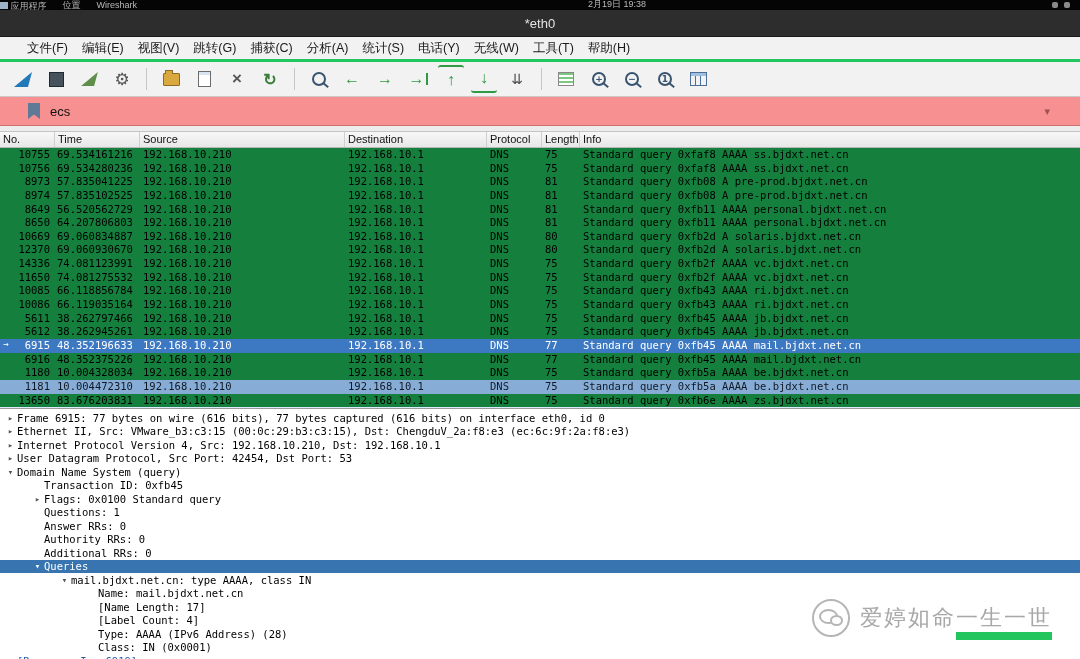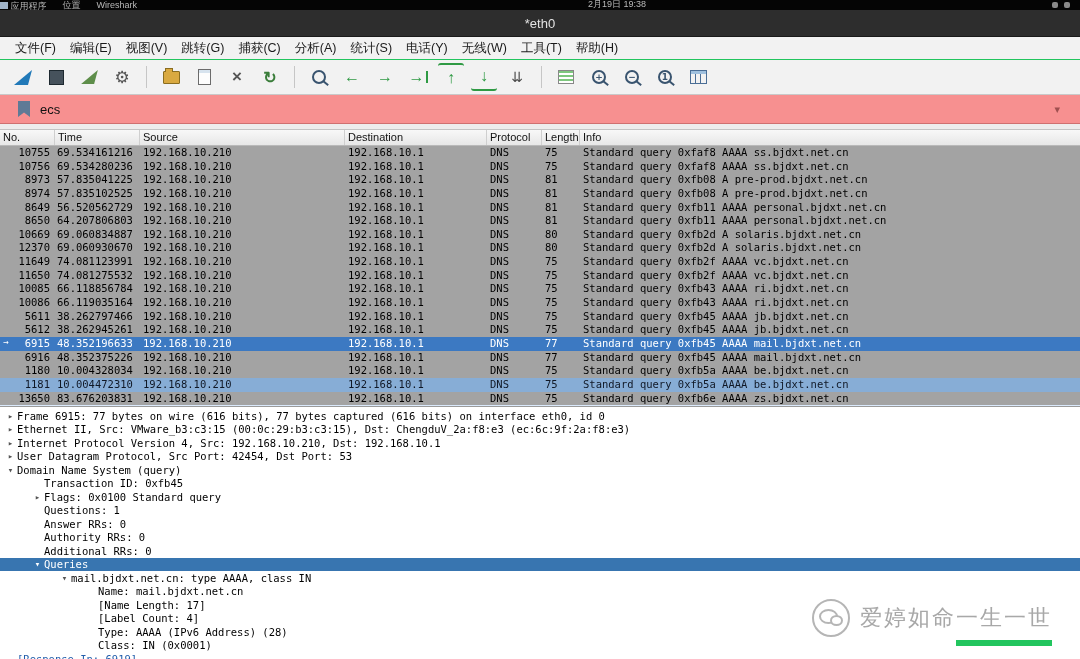--- a/index.html
+++ b/index.html
@@ -14,22 +14,22 @@
   .top-strip .clock{position:absolute;left:588px;top:-1px;}
   .top-strip .lefties{display:flex;gap:16px;}
   .top-strip .ticon{width:8px;height:7px;background:#9fb3c8;display:inline-block;margin-top:2px;}
   .top-strip .righties{position:absolute;right:10px;top:0;display:flex;gap:6px;}
   .top-strip .dot{width:6px;height:6px;background:#8a8a8a;border-radius:2px;margin-top:2px;}
   
   .title-bar{height:26px;background:#2d2d2d;border-bottom:1px solid #1a1a1a;
     display:flex;align-items:center;justify-content:center;}
   .title-bar span{color:#e3e3e3;font-size:13px;}
   
-  .menu-bar{height:22px;background:#f2f2f2;border-bottom:1px solid #22c55e;
-    display:flex;align-items:center;padding:0 8px;}
+  .menu-bar{height:22px;background:#f2f2f2;border-bottom:3px solid #22c55e;
+    display:flex;align-items:center;padding:0 20px;}
   .menu-item{font-size:12.5px;color:#1a1a1a;padding:2px 7px;cursor:default;white-space:nowrap;}
   
   .toolbar{height:34px;background:#f2f2f2;border-bottom:1px solid #c9c9c9;
     display:flex;align-items:center;padding:0 10px;gap:7px;}
   .tbtn{width:26px;height:26px;display:flex;align-items:center;justify-content:center;border-radius:3px;}
   .tsep{width:1px;height:22px;background:#c6c6c6;margin:0 4px;}
   .i-start{width:0;height:0;border-left:14px solid transparent;border-bottom:15px solid #2179b8;transform:skewX(-15deg);}
   .i-stop{width:13px;height:13px;background:#46525c;border:1px solid #1e2930;}
   .i-restart{width:0;height:0;border-left:13px solid transparent;border-bottom:14px solid #5e8e4a;transform:skewX(-15deg);}
   .i-gear::before{content:"\2699";font-size:17px;color:#555;}
@@ -49,42 +49,42 @@
   .i-goto::after{content:"";display:inline-block;width:2px;height:12px;background:#2f9a44;margin-left:1px;vertical-align:middle;}
   .i-first{border-top:2px solid #2f9a44;padding-top:0px;}
   .i-last{border-bottom:2px solid #2f9a44;}
   .i-autoscroll::before{content:"\21CA";font-size:14px;color:#4a4a4a;}
   .i-colorize{width:14px;height:12px;border:1px solid #888;background:repeating-linear-gradient(180deg,#7ec77e 0 2px,#fff 2px 4px);}
   .i-cols{width:15px;height:12px;border:1px solid #4a6e96;
     background:linear-gradient(180deg,#9fc0de 0 3px,transparent 3px),
                linear-gradient(90deg,transparent 0 4px,#4a6e96 4px 5px,transparent 5px 9px,#4a6e96 9px 10px,transparent 10px);}
   
   .filter-bar{height:28px;background:#f79090;border-bottom:1px solid #cf7070;
-    display:flex;align-items:center;padding:0 14px;position:relative;}
+    display:flex;align-items:center;padding:0 24px;position:relative;}
   .bookmark{width:12px;height:16px;background:#5f7a96;margin:0 8px 0 4px;
     clip-path:polygon(0 0,100% 0,100% 100%,50% 72%,0 100%);}
   .filter-input{flex:1;background:transparent;border:none;outline:none;
     font-size:13px;color:#111;font-family:"Liberation Sans",sans-serif;}
   .filter-caret{color:#a05050;font-size:11px;margin-right:6px;}
   .gap-strip{height:5px;background:#ededed;border-bottom:1px solid #c4c4c4;}
   
   .packet-area{background:#fff;}
   .phead{height:15px;background:linear-gradient(#f8f8f8,#e7e7e7);border-bottom:1px solid #b9b9b9;
     display:flex;font-size:11px;color:#111;line-height:15px;}
   .hcell{border-right:1px solid #cfcfcf;padding-left:3px;box-sizing:border-box;white-space:nowrap;overflow:hidden;}
   .h-no{width:55px;}
   .h-time{width:85px;}
   .h-src{width:205px;}
   .h-dst{width:142px;}
   .h-proto{width:55px;}
   .h-len{width:38px;}
   .h-info{flex:1;border-right:none;}
   .prows{height:260px;overflow:hidden;background:#dbeafc;}
   .prow{display:flex;height:13.65px;line-height:13.6px;
-    font:10.5px "DejaVu Sans Mono",monospace;color:#000;background:#a3a3a3;white-space:pre;}
+    font:10.5px "DejaVu Sans Mono",monospace;color:#000;background:#15803d;white-space:pre;}
   .cell{box-sizing:border-box;overflow:hidden;}
   .c-mark{width:12px;text-align:center;font-size:9px;}
   .c-no{width:43px;text-align:right;padding-right:5px;}
   .c-time{width:85px;padding-left:2px;}
   .c-src{width:205px;padding-left:3px;}
   .c-dst{width:142px;padding-left:3px;}
   .c-proto{width:55px;padding-left:3px;}
   .c-len{width:38px;padding-left:3px;}
   .c-info{flex:1;padding-left:3px;}
   .prow.sel{background:#3c79c2;color:#fff;}
@@ -97,21 +97,21 @@
   .dline.sel{background:#3875b0;color:#fff;}
   .dline.sel .darrow{color:#fff;}
   .dline.link .dtext{color:#215dab;}
   
   .watermark{position:absolute;right:28px;bottom:22px;display:flex;align-items:center;gap:10px;
     color:#aaa;}
   .wm-badge{width:34px;height:34px;border-radius:50%;border:2px solid #b5b5b5;position:relative;flex:none;}
   .wm-badge::before{content:"";position:absolute;left:5px;top:8px;width:15px;height:11px;border-radius:50%;border:2px solid #b5b5b5;}
   .wm-badge::after{content:"";position:absolute;left:16px;top:14px;width:9px;height:7px;border-radius:50%;border:2px solid #b5b5b5;background:#fff;}
   .wm-text{font-size:22px;letter-spacing:2px;color:#a8a8a8;font-family:"Liberation Serif",serif;}
-  .wm-text .ul{border-bottom:6px solid #22c55e;padding-bottom:10px;}
+  .wm-text .ul{border-bottom:8px solid #22c55e;padding-bottom:2px;}
 </style>
 </head>
 <body>
 
 <div class="top-strip">
   <div class="lefties">
     <span><span class="ticon"></span> <span>应用程序</span></span>
     <span>位置</span>
     <span>Wireshark</span>
   </div>
@@ -281,21 +281,21 @@
         <span class="cell c-no">12370</span>
         <span class="cell c-time">69.060930670</span>
         <span class="cell c-src">192.168.10.210</span>
         <span class="cell c-dst">192.168.10.1</span>
         <span class="cell c-proto">DNS</span>
         <span class="cell c-len">80</span>
         <span class="cell c-info">Standard query 0xfb2d A solaris.bjdxt.net.cn</span>
       </div>
       <div class="prow">
         <span class="cell c-mark"></span>
-        <span class="cell c-no">11649</span>
+        <span class="cell c-no">14336</span>
         <span class="cell c-time">74.081123991</span>
         <span class="cell c-src">192.168.10.210</span>
         <span class="cell c-dst">192.168.10.1</span>
         <span class="cell c-proto">DNS</span>
         <span class="cell c-len">75</span>
         <span class="cell c-info">Standard query 0xfb2f AAAA vc.bjdxt.net.cn</span>
       </div>
       <div class="prow">
         <span class="cell c-mark"></span>
         <span class="cell c-no">11650</span>

